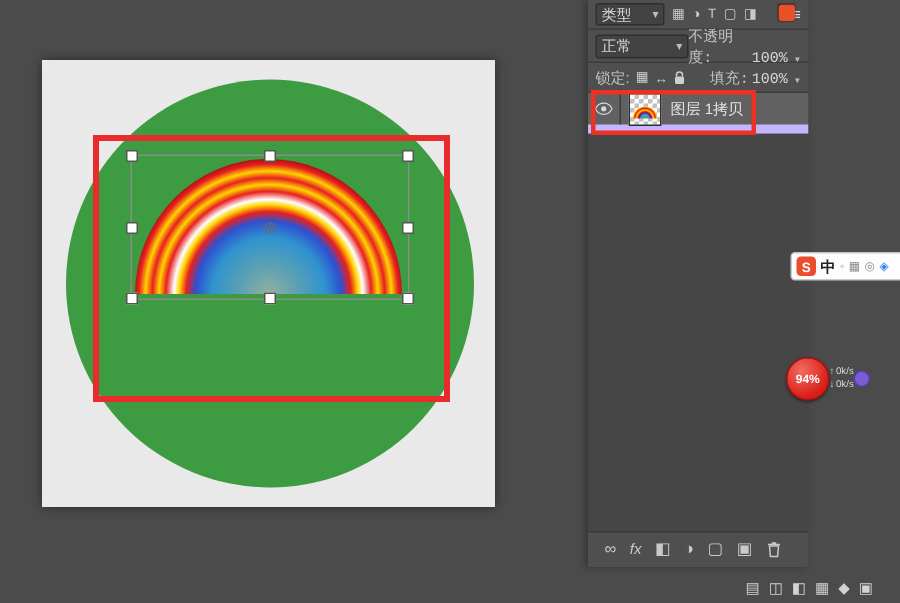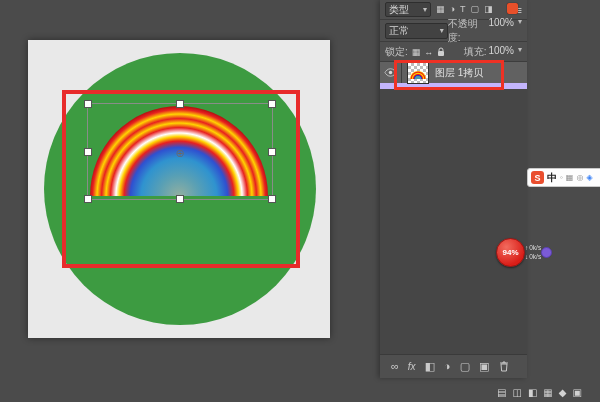--- a/index.html
+++ b/index.html
@@ -22,35 +22,35 @@
              #e82020 76%, #ffd400 81%, #e82020 86%,
              #ffd400 91%, #e82020 96%, #b01010 100%);}
   .bbox{position:absolute;left:87px;top:103px;width:184px;height:95px;z-index:5;
         border:1px solid rgba(140,140,140,.95);}
   .handle{position:absolute;width:6px;height:6px;background:#fff;border:1px solid #555;
           transform:translate(-50%,-50%);}
   .center-pt{position:absolute;left:50%;top:52%;transform:translate(-50%,-50%);
              color:#6a6a6a;font-size:11px;line-height:1;}
 
   
-  .panel{position:absolute;left:380px;top:0;width:147px;height:378px;background:#4f4f4f;
+  .panel{position:absolute;left:392px;top:0;width:147px;height:378px;background:#4f4f4f;
          color:#d6d6d6;font-size:10px;box-shadow:-2px 0 5px rgba(0,0,0,.3);}
   .prow{display:flex;align-items:center;padding:0 5px;border-bottom:1px solid #3d3d3d;box-sizing:border-box;}
   .filter-row{height:20px;gap:5px;}
   .dd{background:#424242;border:1px solid #2e2e2e;border-radius:2px;display:flex;align-items:center;
       justify-content:space-between;padding:0 3px;height:13px;}
   .type-dd{width:38px;}
   .ficon{color:#c9c9c9;font-size:9px;line-height:1;}
   .menu-icon{margin-left:auto;color:#d8d8d8;font-size:11px;}
   .red-indicator{position:absolute;right:9px;top:3px;width:11px;height:11px;border-radius:2px;
                  background:#e8502a;box-shadow:0 0 1px #000;}
   .blend-row{height:22px;}
   .blend-dd{width:58px;height:14px;}
   .caret{font-size:8px;color:#bdbdbd;margin-left:2px;}
-  .rgroup{margin-left:auto;display:flex;align-items:flex-start;gap:2px;}
+  .rgroup{margin-left:auto;display:flex;align-items:flex-end;gap:2px;font-family:Liberation Mono, monospace;}
   .lbl{color:#c3c3c3;}
   .lock-row{height:20px;gap:4px;}
   .lockicons{display:flex;align-items:center;gap:4px;color:#cfcfcf;font-size:9px;}
 
   .llist{position:absolute;left:0;top:62px;width:147px;height:292px;background:#464646;overflow:hidden;}
   .lrow{display:flex;align-items:center;height:27px;border-bottom:6px solid #c4b5fd;
         padding-right:4px;box-sizing:border-box;}
   .lrow.sel{background:#616161;}
   .eye{width:21px;height:100%;display:flex;align-items:center;justify-content:center;
        border-right:1px solid #3c3c3c;flex:0 0 21px;}
@@ -80,21 +80,21 @@
   
   .ime{position:absolute;left:527px;top:168px;width:73px;height:17px;background:#fdfdfd;
        border:1px solid #c9c9c9;border-radius:3px;display:flex;align-items:center;gap:3px;
        padding:0 3px;box-sizing:content-box;z-index:8;}
   .sogou-logo{width:13px;height:13px;border-radius:3px;background:#e94e2e;color:#fff;
               font-weight:bold;font-size:9px;display:flex;align-items:center;justify-content:center;}
   .ime-mode{color:#222;font-size:10px;font-weight:bold;}
   .ime-ic{color:#8a8a8a;font-size:8px;line-height:1;}
   .ime-ic.blue{color:#3b82f6;}
 
-  .net{position:absolute;left:496px;top:238px;display:flex;align-items:center;gap:0;z-index:8;}
+  .net{position:absolute;left:524px;top:238px;display:flex;align-items:center;gap:0;z-index:8;}
   .net-circle{width:27px;height:27px;border-radius:50%;color:#fff;font-size:8px;font-weight:bold;
       display:flex;align-items:center;justify-content:center;
       background:radial-gradient(circle at 35% 30%,#f26b5e,#d91e18 70%);
       border:1px solid #a31210;box-shadow:0 1px 2px rgba(0,0,0,.5);}
   .speeds{display:flex;flex-direction:column;gap:1px;font-size:6.5px;color:#d8d8d8;line-height:1.2;}
   .speeds .srow{display:flex;align-items:center;gap:1px;}
   .purple-ic{width:9px;height:9px;border-radius:50%;background:#7b5bd6;border:1px solid #5a3fb0;}
 
   .tray{position:absolute;left:497px;top:388px;display:flex;gap:6px;color:#d2d2d2;font-size:10px;}
   .tray span{line-height:1;}

